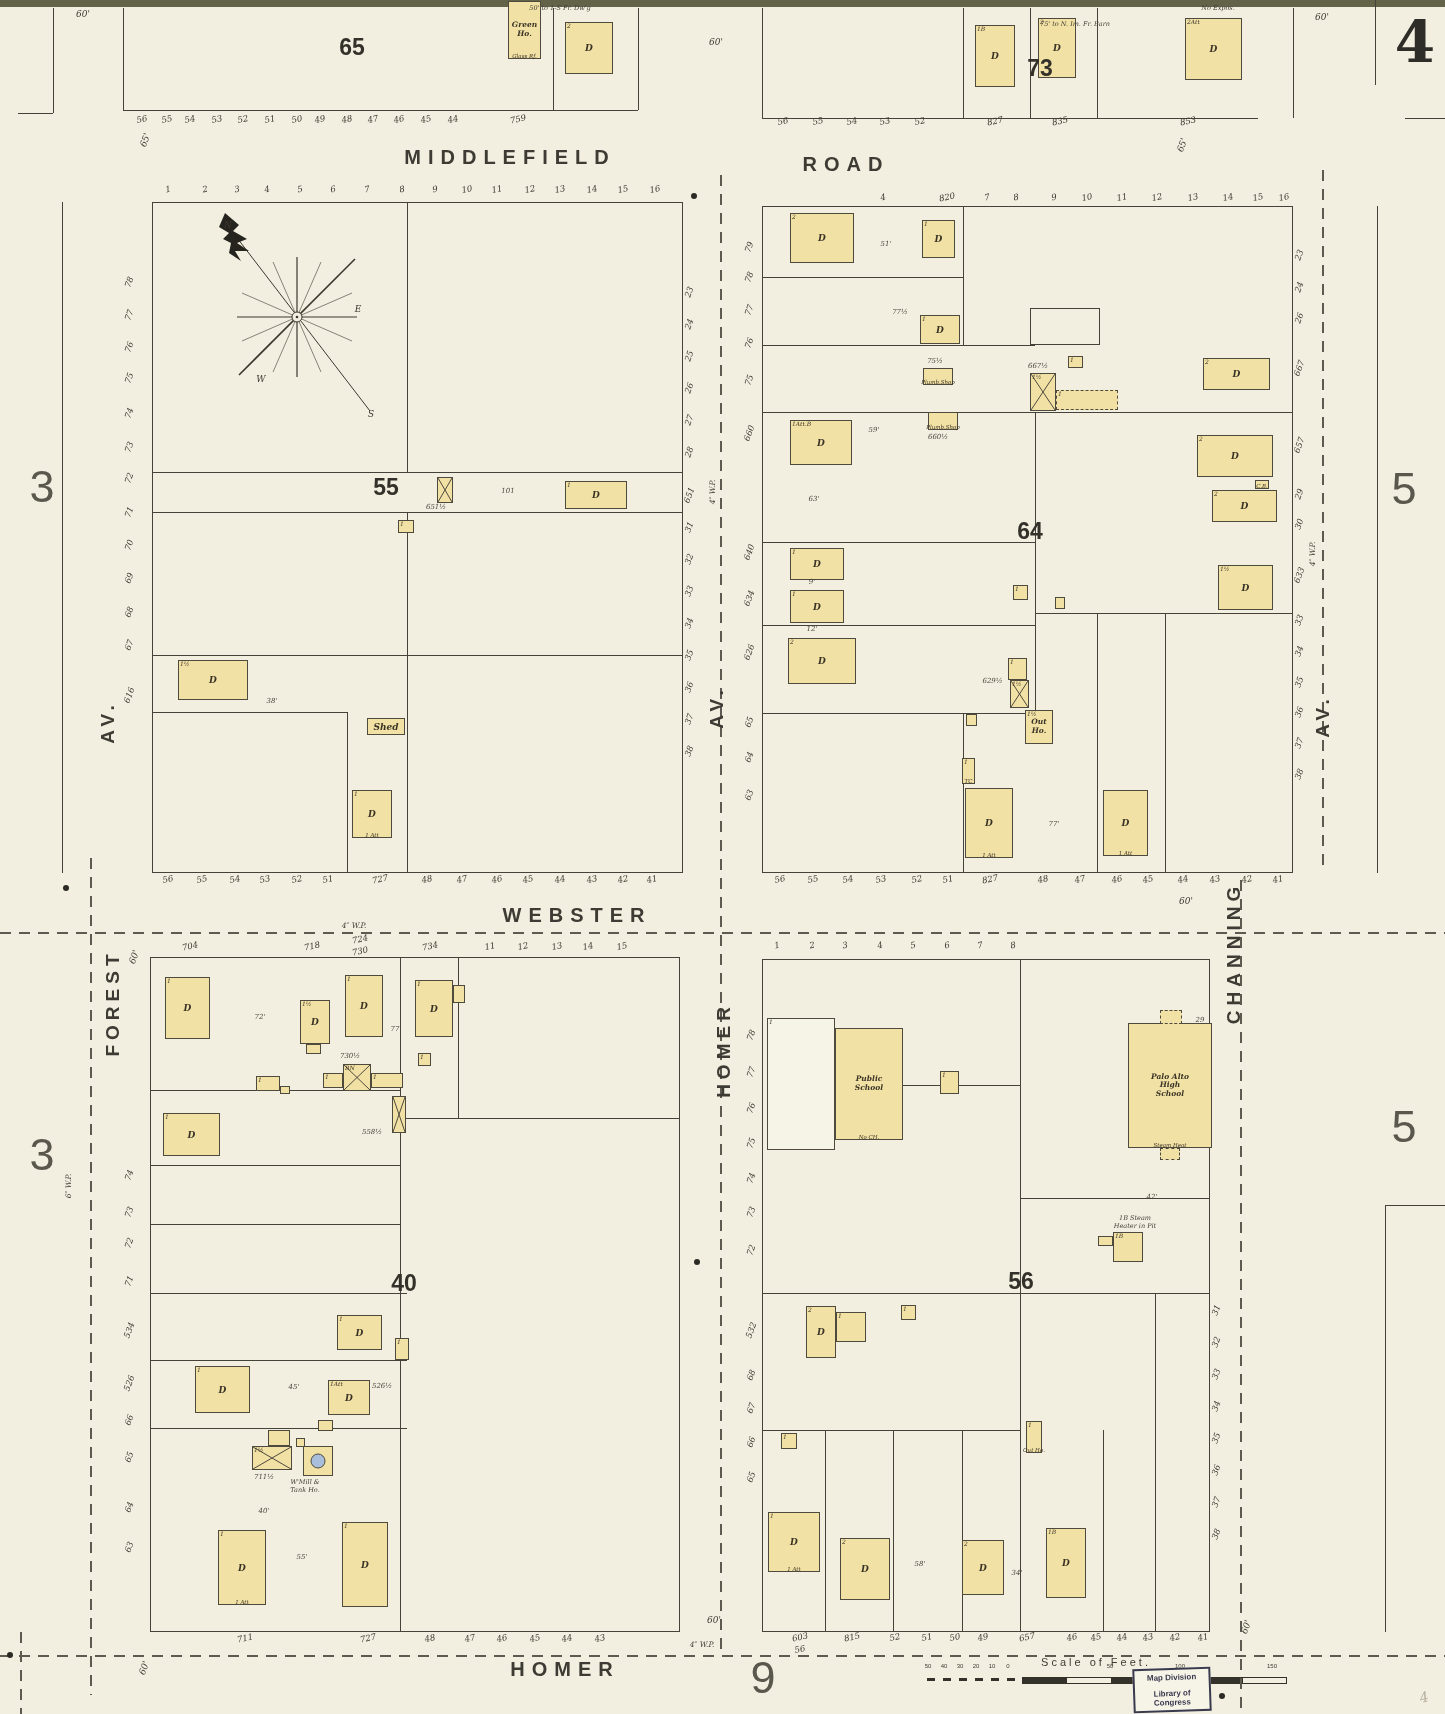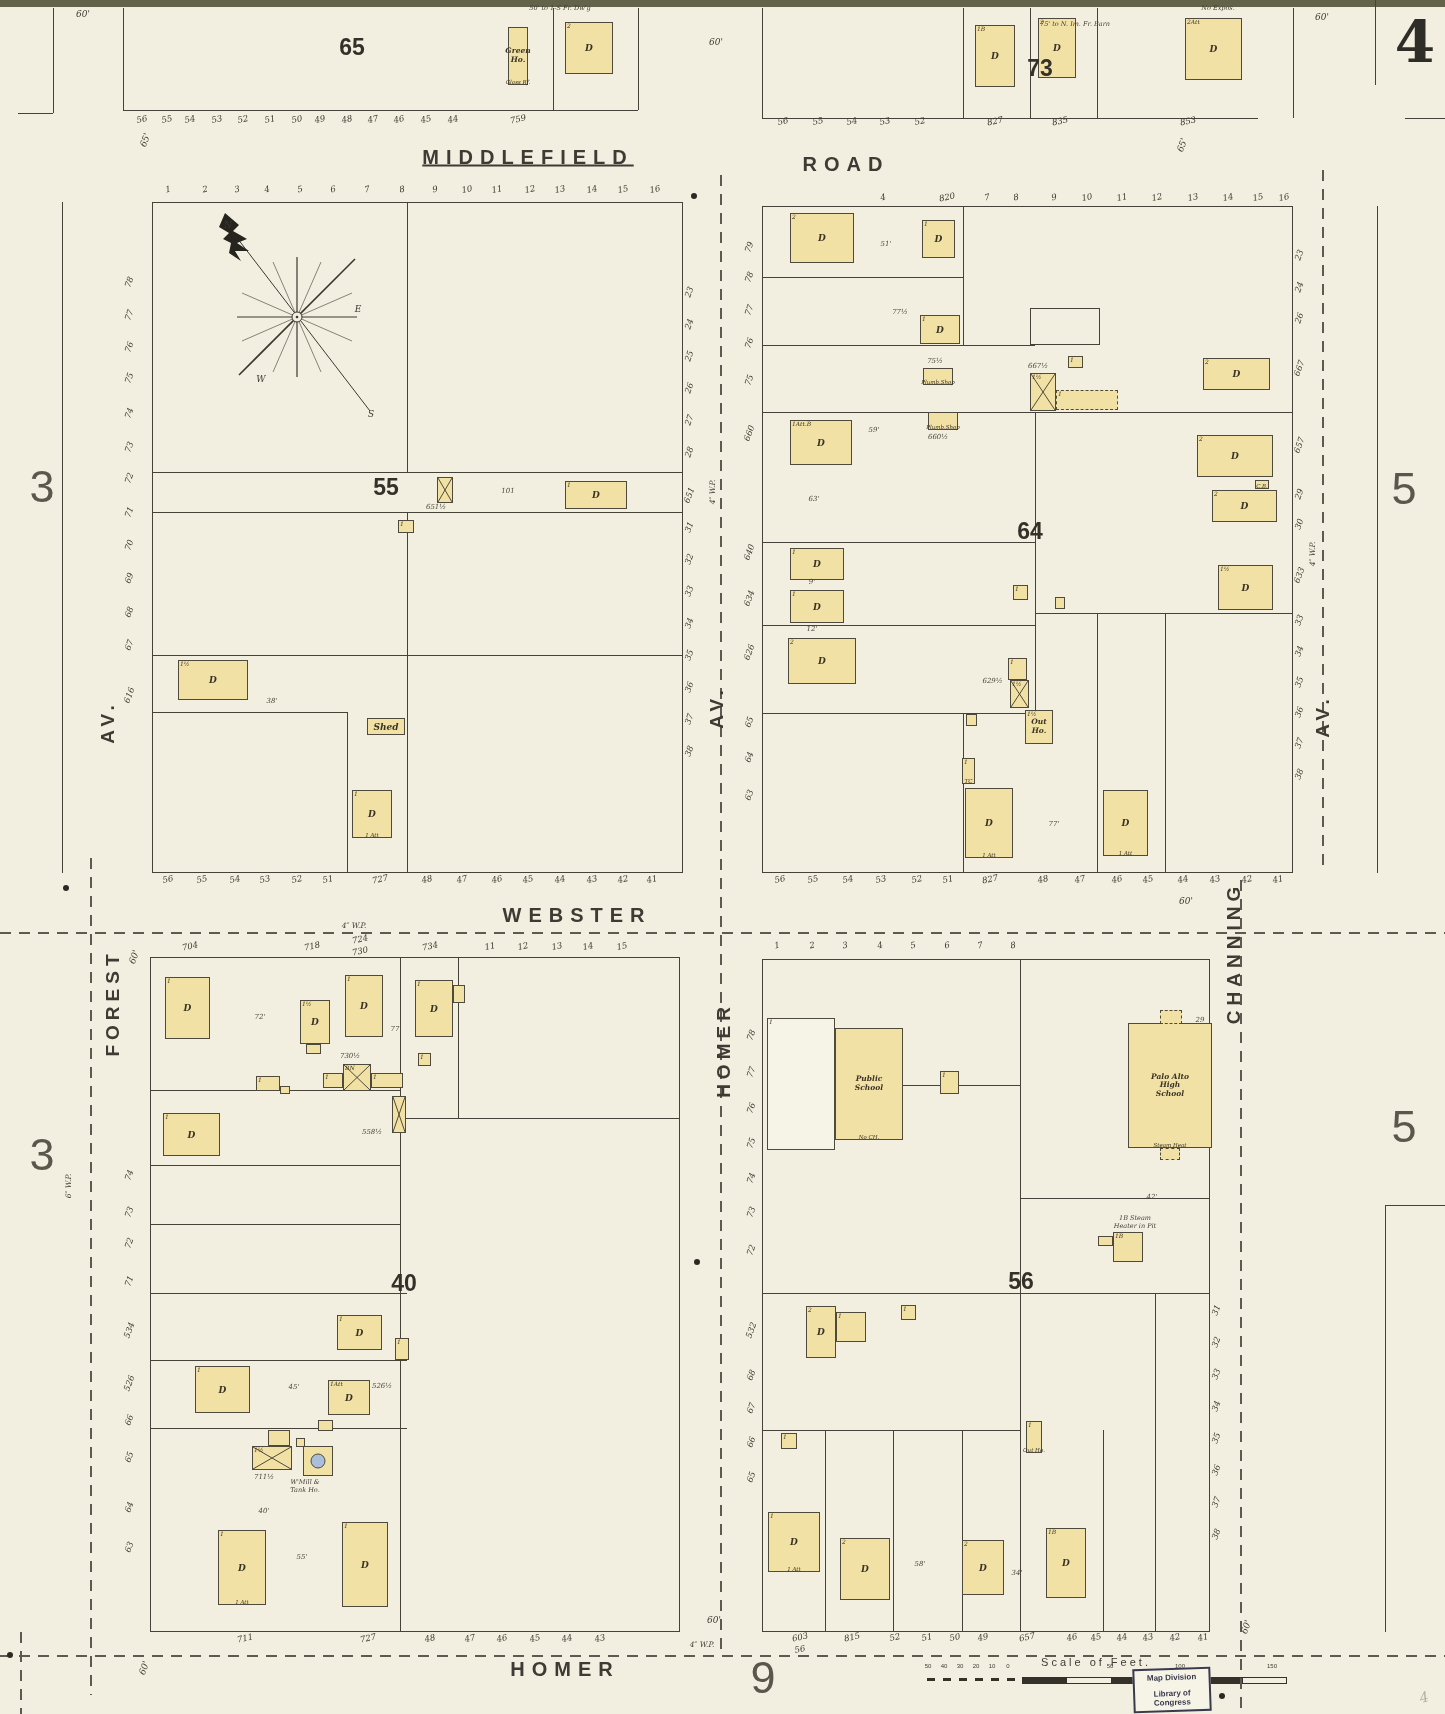--- a/index.html
+++ b/index.html
@@ -160,21 +160,21 @@
     <div class="rect" style="left: 1030px; top: 308px; width: 70px; height: 37px;"></div>
     <div class="rect" style="left: 150px; top: 957px; width: 530px; height: 675px;"></div>
     <div class="rect" style="left: 762px; top: 959px; width: 448px; height: 673px;"></div>
     <div class="dlh" style="left: 0px; top: 932px; width: 1445px;"></div>
     <div class="dlh" style="left: 0px; top: 1655px; width: 1445px;"></div>
     <div class="dlv" style="left: 90px; top: 858px; height: 837px;"></div>
     <div class="dlv" style="left: 720px; top: 175px; height: 1475px;"></div>
     <div class="dlv" style="left: 1322px; top: 170px; height: 703px;"></div>
     <div class="dlv" style="left: 1240px; top: 880px; height: 834px;"></div>
     <div class="dlv" style="left: 20px; top: 1632px; height: 82px;"></div>
-    <div class="bldg" style="left: 508px; top: 27px; width: 20px; height: 58px;">
+    <div class="bldg" style="left: 508px; top: 1px; width: 33px; height: 58px;">
       <span class="bl" style="font-size: 7.5px;">Green
 Ho.</span>
       <span class="bb">Glass Rf.</span>
     </div>
     <div class="bldg" style="left: 565px; top: 22px; width: 48px; height: 52px;">
       <span class="bl">D</span>
       <span class="bs">2</span>
     </div>
     <div class="bldg" style="left: 975px; top: 25px; width: 40px; height: 62px;">
       <span class="bl">D</span>
@@ -445,21 +445,21 @@
       <span class="bs">2</span>
     </div>
     <div class="bldg" style="left: 962px; top: 1540px; width: 42px; height: 55px;">
       <span class="bl">D</span>
       <span class="bs">2</span>
     </div>
     <div class="bldg" style="left: 1046px; top: 1528px; width: 40px; height: 70px;">
       <span class="bl">D</span>
       <span class="bs">1B</span>
     </div>
-    <div class="txt street" style="left: 528px; top: 157px; text-decoration: underline;">MIDDLEFIELD</div>
+    <div class="txt street" style="left: 510px; top: 157px;">MIDDLEFIELD</div>
     <div class="txt street" style="left: 846px; top: 164px;">ROAD</div>
     <div class="txt street" style="left: 577px; top: 915px;">WEBSTER</div>
     <div class="txt street" style="left: 565px; top: 1669px;">HOMER</div>
     <div class="txt streetv" style="left: 108px; top: 722px; transform: translate(-50%, -50%) rotate(-90deg);">AV.</div>
     <div class="txt streetv" style="left: 113px; top: 1003px; transform: translate(-50%, -50%) rotate(-90deg);">FOREST</div>
     <div class="txt streetv" style="left: 717px; top: 707px; transform: translate(-50%, -50%) rotate(-90deg);">AV.</div>
     <div class="txt streetv" style="left: 724px; top: 1050px; transform: translate(-50%, -50%) rotate(-90deg);">HOMER</div>
     <div class="txt streetv" style="left: 1323px; top: 716px; transform: translate(-50%, -50%) rotate(-90deg);">AV.</div>
     <div class="txt streetv" style="left: 1234px; top: 953px; transform: translate(-50%, -50%) rotate(-90deg);">CHANNING</div>
     <div class="txt blocknum" style="left: 352px; top: 47px;">65</div>

